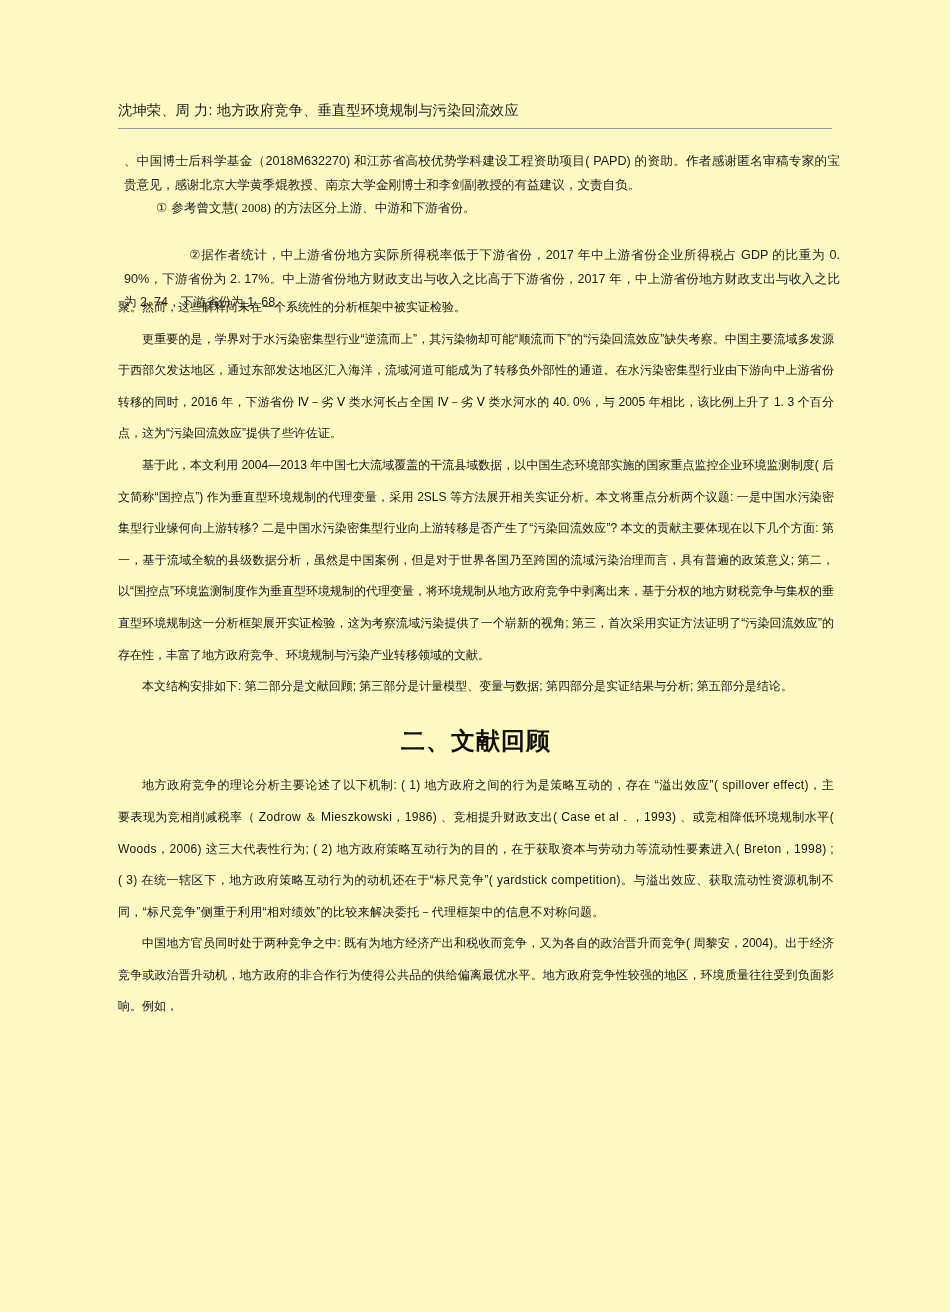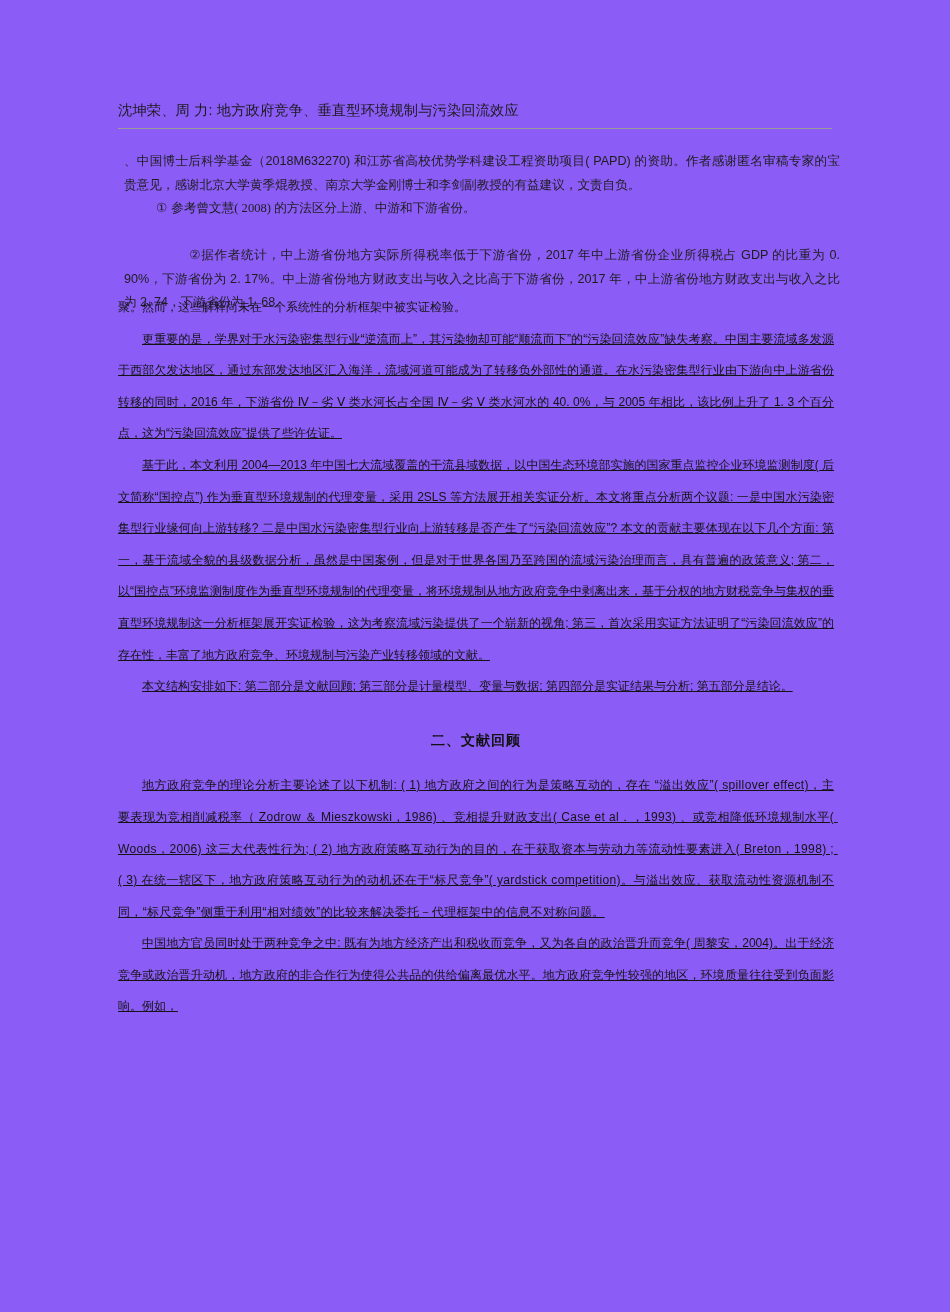--- a/index.html
+++ b/index.html
@@ -8,21 +8,21 @@
     background: #ffffff;
   }
   body {
     font-family: "Liberation Sans", "DejaVu Sans", sans-serif;
     color: #1a1a1a;
   }
   .page {
     position: relative;
     width: 950px;
     height: 1312px;
-    background: #8b5cf6;
+    background: #fef9c3;
     overflow: hidden;
     box-sizing: border-box;
   }
 
   
   .running-head {
     position: absolute;
     left: 118px;
     top: 100px;
     width: 714px;
@@ -73,24 +73,24 @@
   }
   .para {
     font-size: 12px;
     line-height: 31.6px;
     color: #141414;
     text-align: justify;
     text-justify: inter-character;
     margin: 0;
     white-space: pre-wrap;
   }
-  .para.indent-first { text-indent: 2em; text-decoration: underline; }
+  .para.indent-first { text-indent: 2em; }
 
   .section-heading {
-    font-size: 14px;
+    font-size: 24px;
     line-height: 31.6px;
     color: #111111;
     text-align: center;
     margin: 22px 0 14px 0;
     letter-spacing: 1px;
   }
 
   
   .loose { letter-spacing: 0.35px; }
 </style>

